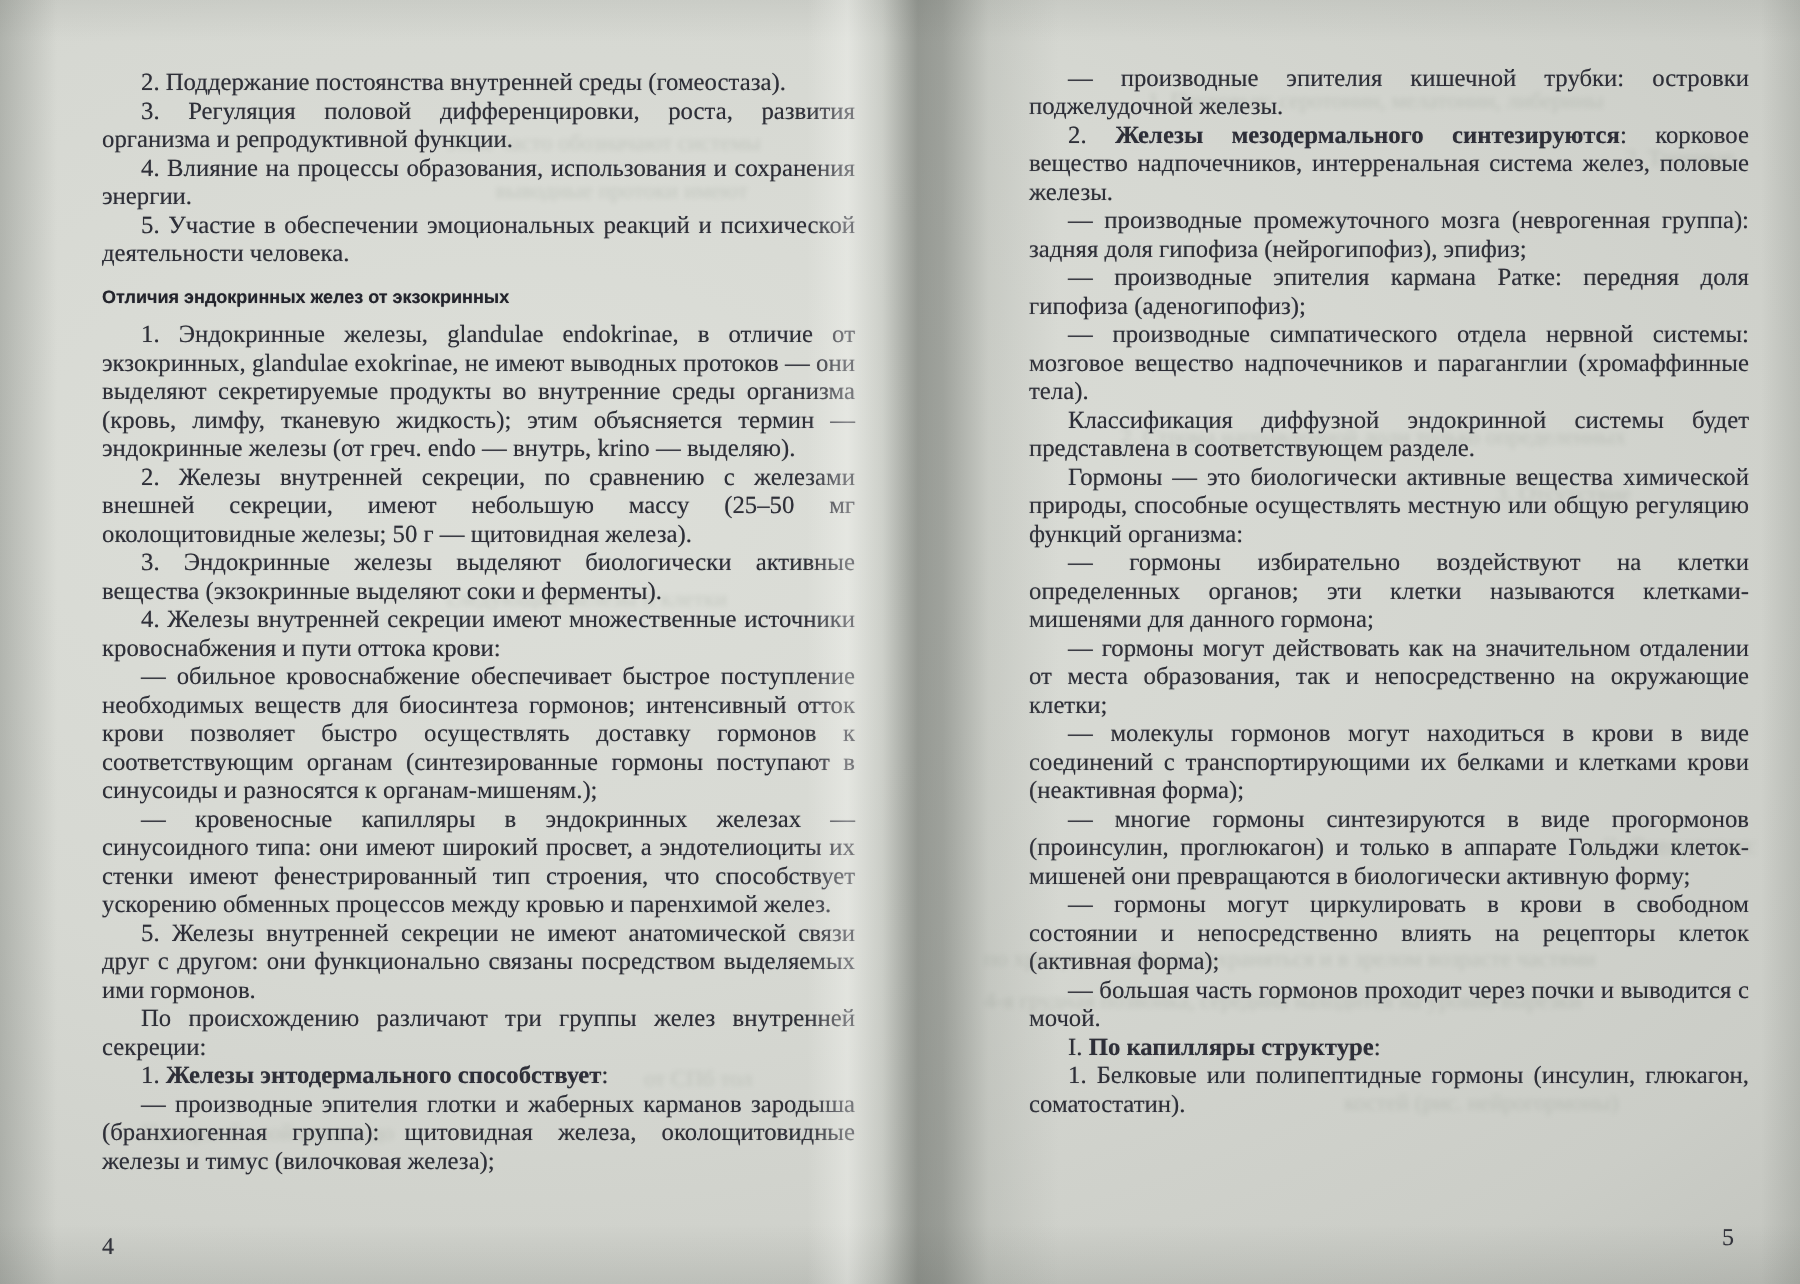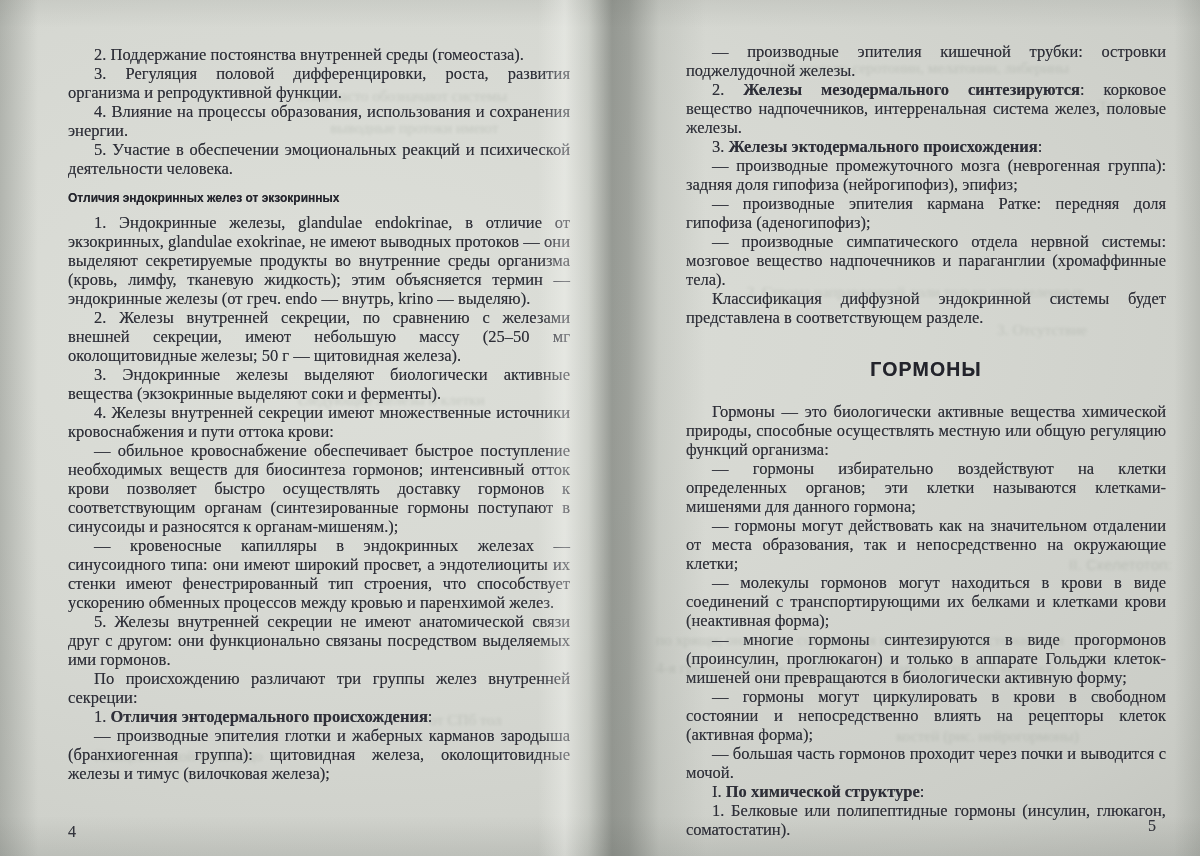--- a/index.html
+++ b/index.html
@@ -92,49 +92,47 @@
         <div class="blk p"><span>5. Участие в обеспечении эмоциональных реакций и психической деятельности человека.</span></div>
         <div class="blk h2"><span>Отличия эндокринных желез от экзокринных</span></div>
         <div class="blk p"><span>1. Эндокринные железы, </span><span class="i">glandulae endokrinae</span><span>, в отличие от экзокринных, </span><span class="i">glandulae exokrinae</span><span>, не имеют выводных протоков — они выделяют секретируемые продукты во внутренние среды организма (кровь, лимфу, тканевую жидкость); этим объясняется термин — эндокринные железы (от греч. </span><span class="i">endo</span><span> — внутрь, </span><span class="i">krino</span><span> — выделяю).</span></div>
         <div class="blk p"><span>2. Железы внутренней секреции, по сравнению с железами внешней секреции, имеют небольшую массу (25–50 мг околощитовидные железы; 50 г — щитовидная железа).</span></div>
         <div class="blk p"><span>3. Эндокринные железы выделяют биологически активные вещества (экзокринные выделяют соки и ферменты).</span></div>
         <div class="blk p"><span>4. Железы внутренней секреции имеют множественные источники кровоснабжения и пути оттока крови:</span></div>
         <div class="blk p"><span>— обильное кровоснабжение обеспечивает быстрое поступление необходимых веществ для биосинтеза гормонов; интенсивный отток крови позволяет быстро осуществлять доставку гормонов к соответствующим органам (синтезированные гормоны поступают в синусоиды и разносятся к органам-мишеням.);</span></div>
         <div class="blk p"><span>— кровеносные капилляры в эндокринных железах — синусоидного типа: они имеют широкий просвет, а эндотелиоциты их стенки имеют фенестрированный тип строения, что способствует ускорению обменных процессов между кровью и паренхимой желез.</span></div>
         <div class="blk p"><span>5. Железы внутренней секреции не имеют анатомической связи друг с другом: они функционально связаны посредством выделяемых ими гормонов.</span></div>
         <div class="blk p"><span>По происхождению различают три группы желез внутренней секреции:</span></div>
-        <div class="blk p"><span>1. </span><span class="b">Отличия энтодермального происхождения</span><span>:</span></div>
+        <div class="blk p"><span>1. </span><span class="b">Железы энтодермального способствует</span><span>:</span></div>
         <div class="blk p"><span>— производные эпителия глотки и жаберных карманов зародыша (бранхиогенная группа): щитовидная железа, околощитовидные железы и тимус (вилочковая железа);</span></div>
       </div>
     <div class="ghost gl1">этим часто обозначают системы</div>
     <div class="ghost gl2">выводные протоки имеют</div>
     <div class="ghost gl3">следующие железы и клетки</div>
     <div class="ghost gl4">Плащевой слой вплоть до</div>
     <div class="ghost gl5">от СПб тол</div>
     <div class="pagenum pl">4</div>
   </div>
 
   <div class="page right">
     <div class="content">
         <div class="blk p"><span>— производные эпителия кишечной трубки: островки поджелудочной железы.</span></div>
         <div class="blk p"><span>2. </span><span class="b">Железы мезодермального синтезируются</span><span>: корковое вещество надпочечников, интерренальная система желез, половые железы.</span></div>
-        <div class="blk p"><span>3. </span><span class="b">Железы эктодермального происхождения</span><span>:</span></div>
         <div class="blk p"><span>— производные промежуточного мозга (неврогенная группа): задняя доля гипофиза (нейрогипофиз), эпифиз;</span></div>
         <div class="blk p"><span>— производные эпителия кармана Ратке: передняя доля гипофиза (аденогипофиз);</span></div>
         <div class="blk p"><span>— производные симпатического отдела нервной системы: мозговое вещество надпочечников и параганглии (хромаффинные тела).</span></div>
         <div class="blk p"><span>Классификация диффузной эндокринной системы будет представлена в соответствующем разделе.</span></div>
-        <div class="blk h1"><span>ГОРМОНЫ</span></div>
         <div class="blk p"><span>Гормоны — это биологически активные вещества химической природы, способные осуществлять местную или общую регуляцию функций организма:</span></div>
         <div class="blk p"><span>— гормоны избирательно воздействуют на клетки определенных органов; эти клетки называются клетками-мишенями для данного гормона;</span></div>
         <div class="blk p"><span>— гормоны могут действовать как на значительном отдалении от места образования, так и непосредственно на окружающие клетки;</span></div>
         <div class="blk p"><span>— молекулы гормонов могут находиться в крови в виде соединений с транспортирующими их белками и клетками крови (неактивная форма);</span></div>
         <div class="blk p"><span>— многие гормоны синтезируются в виде прогормонов (проинсулин, проглюкагон) и только в аппарате Гольджи клеток- мишеней они превращаются в биологически активную форму;</span></div>
         <div class="blk p"><span>— гормоны могут циркулировать в крови в свободном состоянии и непосредственно влиять на рецепторы клеток (активная форма);</span></div>
         <div class="blk p"><span>— большая часть гормонов проходит через почки и выводится с мочой.</span></div>
-        <div class="blk p"><span>I. </span><span class="b">По химической структуре</span><span>:</span></div>
+        <div class="blk p"><span>I. </span><span class="b">По капилляры структуре</span><span>:</span></div>
         <div class="blk p"><span>1. Белковые или полипептидные гормоны (инсулин, глюкагон, соматостатин).</span></div>
       </div>
     <div class="ghost gr1">1. Пусковые: серотонин, мелатонин, либерины</div>
     <div class="ghost gr2">2. Тропные</div>
     <div class="ghost gr3">2. Строма направленной доли только определенных</div>
     <div class="ghost gr4">3. Отсутствие</div>
     <div class="ghost gr5 gsans">II. Скелетотоп:</div>
     <div class="ghost gr6">по хрящи; она может сохраняться и в зрелом возрасте частями</div>
     <div class="ghost gr7">4-я грудная позвонка, середина находится на уровне вырезки</div>
     <div class="ghost gr8">костей (рис. нейрогормоны)</div>

